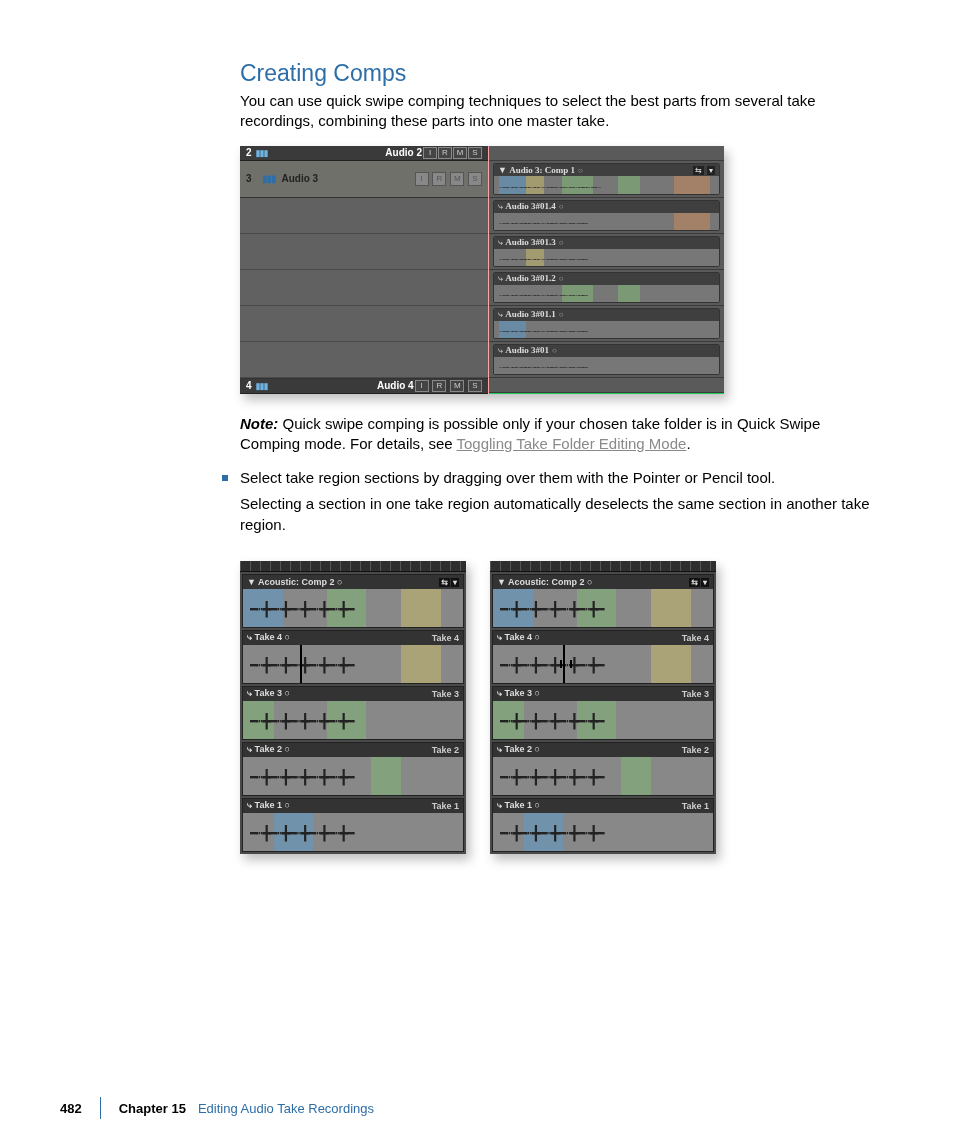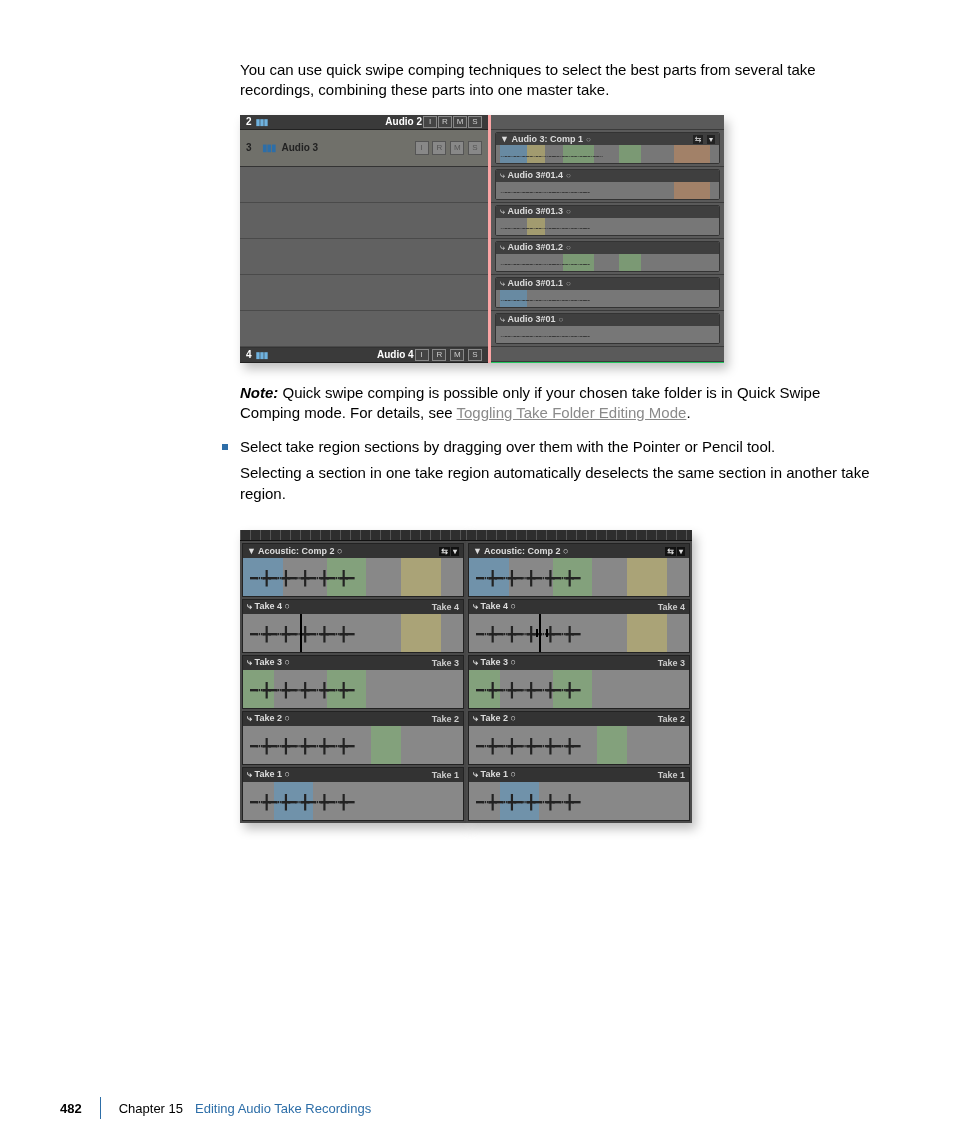--- a/index.html
+++ b/index.html
@@ -62,21 +62,21 @@
     left: 60px;
     font-size: 13px;
     display: flex;
     align-items: center;
     justify-content: center;
   }
   .footer .pnum { font-weight: 700; padding-right: 18px; }
   .footer .divider {
     width: 1px; height: 22px; background: #2d6ea8; margin-right: 18px;
   }
-  .footer .chap { font-weight: 400; margin-right: 12px; }
+  .footer .chap { font-weight: 700; margin-right: 12px; }
   .footer .chapname { color: #2d6ea8; }
 
   
   .shadowbox {
     box-shadow: 4px 6px 10px rgba(0,0,0,0.25);
     margin: 8px 0 20px 0;
   }
 
   
   .fig1 {
@@ -119,21 +119,21 @@
   .track-row .wave-icon { color:#2d6ea8; font-size:10px; letter-spacing:-1px; margin-right:6px; }
   .track-row .tname { color:#222; font-weight:700; flex:1; }
   .track-row .tbtns span {
     display:inline-block; width:12px; height:12px; border:1px solid #555;
     text-align:center; line-height:12px; font-size:8px; color:#555; margin-left:1px;
     background:#888;
   }
   .track-row-group { border-bottom:1px solid #333; }
   .subrow { height:35px; border-bottom:1px solid #4a4a4a; background:#616161; }
 
-  .fig1 .lanecol { flex:1; background:#22c55e; border-left:3px solid #fca5a5; }
+  .fig1 .lanecol { flex:1; background:#22c55e; border-left:1px solid #fca5a5;font-family:Liberation Serif, serif; }
   .lane {
     height: 36px;
     border-bottom: 1px solid #3a3a3a;
     position: relative;
     background: #5a5a5a;
   }
   .lane.small { height:35px; }
   .region {
     position:absolute; left:4px; right:4px; top:2px; bottom:2px;
     background:#7a7a7a; border:1px solid #333; border-radius:2px;
@@ -158,21 +158,21 @@
   }
   .seg {
     position:absolute; top:0; bottom:0; opacity:0.55;
   }
   .seg.blue   { background:#5d9bc7; }
   .seg.yellow { background:#c7b96a; }
   .seg.green  { background:#7fb772; }
   .seg.orange { background:#c68a5d; }
 
   
-  .fig2-wrap { display:flex; margin:12px 0 20px 0; }
+  .fig2-wrap { display:flex; gap:24px; margin:12px 0 20px 0; }
   .fig2 {
     width: 226px;
     background:#4a4a4a;
     box-shadow: 4px 6px 10px rgba(0,0,0,0.25);
     padding: 0;
   }
   .ruler { height:10px; background:#2e2e2e; border-bottom:1px solid #111;
     background-image: repeating-linear-gradient(90deg,#555 0,#555 1px,transparent 1px,transparent 10px);
   }
   .fig2 .take {
@@ -199,20 +199,21 @@
     content:""; position:absolute; left:-3px; top:40%; width:8px; height:8px;
     border-left:2px solid #000; border-right:2px solid #000;
   }
 </style>
 </head>
 <body>
 
 <div class="page">
   <div class="content">
 
+    <h2 class="section-title">Creating Comps</h2>
     <p class="body">You can use quick swipe comping techniques to select the best parts from several take recordings, combining these parts into one master take.</p>
 
     <div class="shadowbox fig1">
       <div class="trackcol">
         <div class="track-header">
           <span class="num">2</span>
           <span class="wave-icon">▮▮▮</span>
           <span class="tname">Audio 2</span>
           <span class="tbtns"><span>I</span><span>R</span><span>M</span><span>S</span></span>
         </div>

